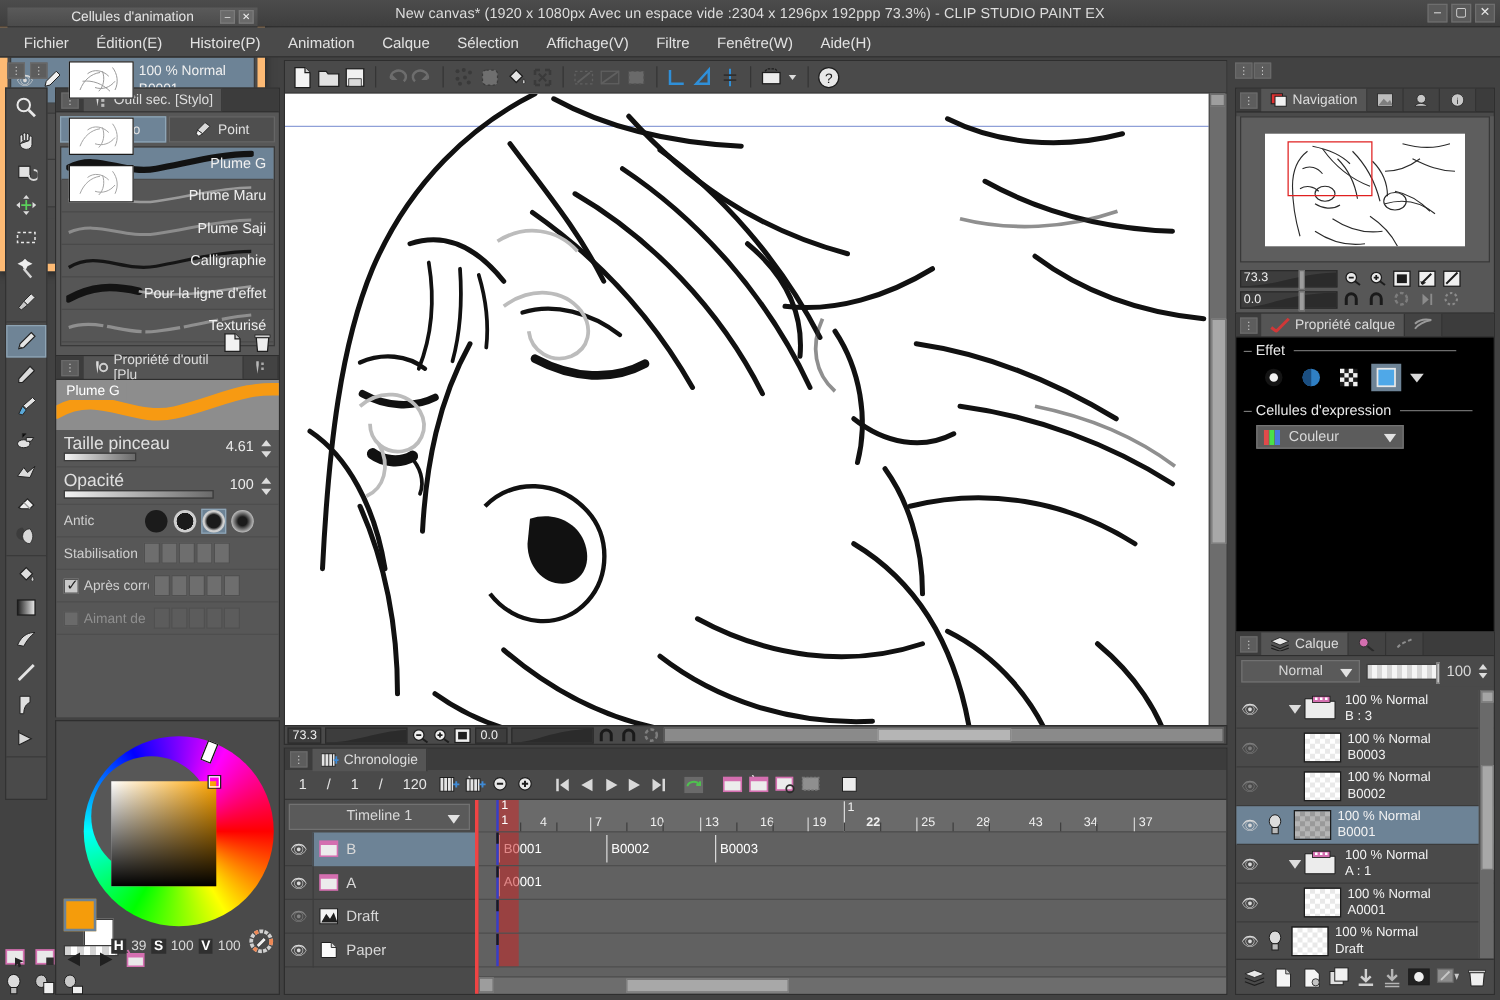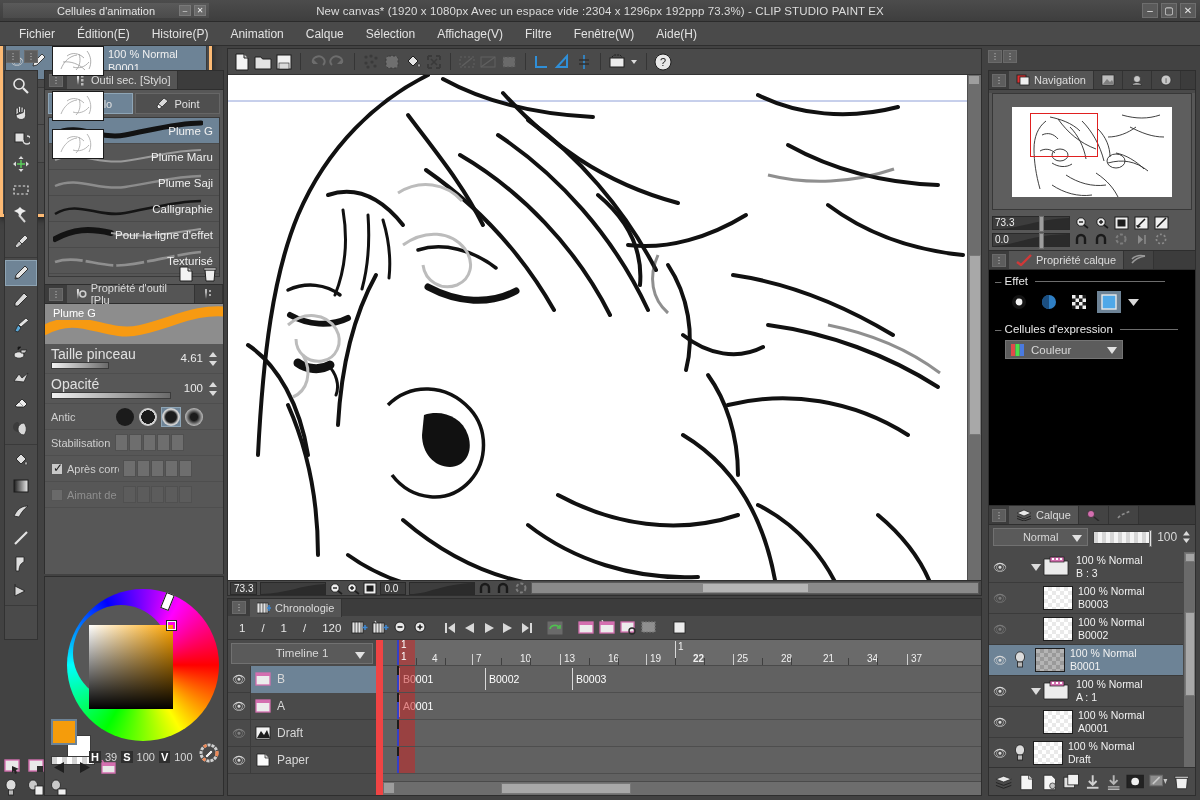--- a/index.html
+++ b/index.html
@@ -75,21 +75,21 @@
   .dotbox { width:20px; height:20px; display:flex; align-items:center; justify-content:center; }
   .dotbox.sel { background:#6d8396; border:1px solid #8ea5b6; }
   .segs { display:flex; gap:1px; }
   .seg { width:13px; height:17px; background:#6e6e6e; border:1px solid #505050; }
   .cb { width:12px; height:12px; background:#c9c9c9; border:1px solid #555; position:relative; }
   .cb.on:after { content:"✓"; position:absolute; left:1px; top:-3px; font-size:12px; color:#222; }
   .cb.off { background:#6a6a6a; }
 
   
   #anicells { left:194px; top:339px; width:212px; height:217px; background:#4a4a4a;
-    border:3px solid #fdba74; box-shadow:0 2px 7px rgba(0,0,0,.55); z-index:30; }
+    border:6px solid #fdba74; box-shadow:0 2px 7px rgba(0,0,0,.55); z-index:30; }
   .ac-title { height:15px; background:linear-gradient(#5a5a5a,#4b4b4b); display:flex;
     align-items:center; justify-content:center; font-size:11px; color:#e4e4e4; position:relative; }
   .ac-title .mini { position:absolute; right:3px; top:2px; display:flex; gap:3px; }
   .ac-title .mb { width:12px; height:11px; background:#6a6a6a; border:1px solid #7a7a7a;
     font-size:8px; line-height:9px; text-align:center; color:#efefef; }
   .ac-tools { height:22px; display:flex; align-items:center; gap:4px; padding:0 4px;
     border-bottom:1px solid #333; }
   .ac-list { margin:2px; height:130px; background:#4a4a4a; }
   .ac-item { height:38px; display:flex; align-items:center; background:#4f4f4f;
     border:1px solid #3a3a3a; border-top:none; }
@@ -121,21 +121,21 @@
     padding:0 3px; height:13px; line-height:12px; min-width:26px; }
   .zcurve { width:66px; height:13px; background:#3d3d3d; border:1px solid #2a2a2a; }
 
   
   #timeline { left:227px; top:598px; width:755px; height:198px; }
   .tl-tabs { height:17px; background:#3c3c3c; display:flex; align-items:center; }
   .tl-tools { height:24px; display:flex; align-items:center; gap:4px; padding:0 5px;
     background:#4a4a4a; border-bottom:1px solid #333; font-size:11px; }
   .tl-num { color:#e6e6e6; font-size:11.5px; padding:0 6px; }
   .tl-main { position:absolute; left:0; top:41px; right:0; bottom:0; display:flex; }
-  .tl-left { width:155px; background:#4a4a4a; border-right:7px solid #ef4444; }
+  .tl-left { width:155px; background:#4a4a4a; border-right:3px solid #ef4444; }
   .tl-selrow { height:26px; display:flex; align-items:center; }
   .tl-combo { margin:3px; width:145px; height:21px; background:#5a5a5a; border:1px solid #717171;
     display:flex; align-items:center; justify-content:center; position:relative; font-size:11.5px; }
   .tl-combo .carr { position:absolute; right:7px; top:8px; }
   .tl-lrow { height:27px; display:flex; align-items:center; border-bottom:1px solid #3c3c3c; }
   .tl-lrow.sel .nmbox { background:#6d8396; }
   .nmbox { flex:1; height:27px; display:flex; align-items:center; gap:6px; padding-left:4px;
     border-left:1px solid #3c3c3c; }
   .tl-right { flex:1; position:relative; background:#616161; overflow:hidden; }
   .tl-ruler { height:26px; position:relative; background:#6a6a6a; border-bottom:1px solid #4a4a4a; }
@@ -1073,21 +1073,21 @@
           <div class="tl-tick" style="left:263px;height:11px;background:#cfcfcf;"></div>
           <span class="tl-lbl" style="left:267px;text-align:right;">19</span>
           <div class="tl-tick" style="left:292px;height:7px;"></div>
           <span class="tl-lbl" style="left:310px;font-weight:bold;">22</span>
           <div class="tl-tick" style="left:321px;height:7px;"></div>
           <div class="tl-tick" style="left:350px;height:11px;background:#cfcfcf;"></div>
           <span class="tl-lbl" style="left:354px;">25</span>
           <div class="tl-tick" style="left:379px;height:7px;"></div>
           <span class="tl-lbl" style="left:398px;">28</span>
           <div class="tl-tick" style="left:408px;height:7px;"></div>
-          <span class="tl-lbl" style="left:440px;">21</span>
+          <span class="tl-lbl" style="left:440px;">43</span>
           <div class="tl-tick" style="left:465px;height:7px;"></div>
           <span class="tl-lbl" style="left:484px;">34</span>
           <div class="tl-tick" style="left:494px;height:7px;"></div>
           <div class="tl-tick" style="left:524px;height:11px;background:#cfcfcf;"></div>
           <span class="tl-lbl" style="left:528px;">37</span>
         </div>
 
         <div class="tl-track">
           <div class="playhead" style="left:14px;"></div>
           <div style="position:absolute;left:14px;top:0;width:2px;height:9px;background:#1b1b1b;z-index:6;"></div>

